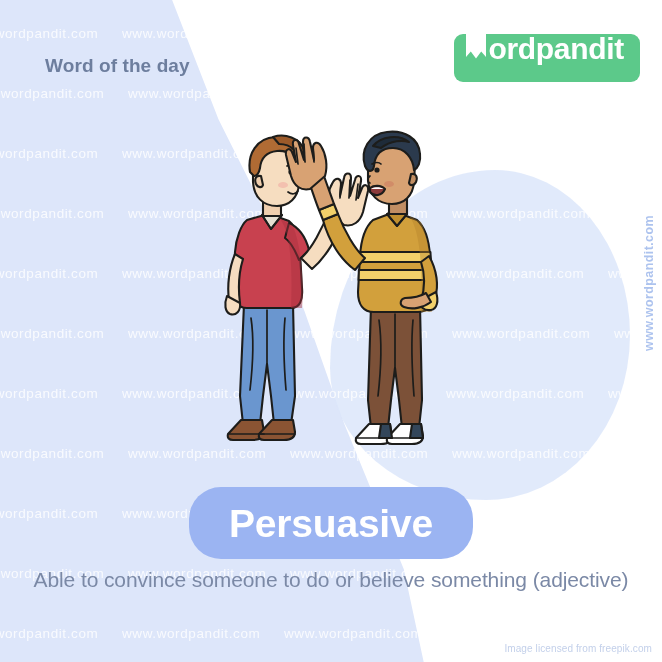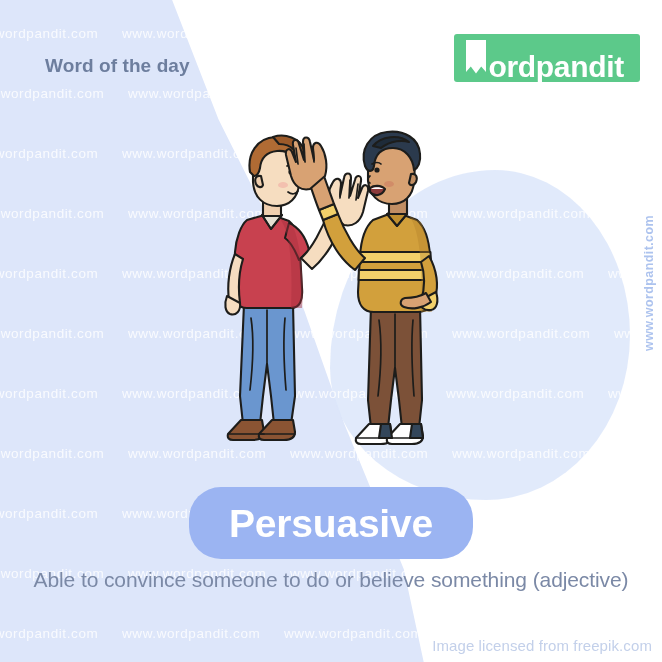--- a/index.html
+++ b/index.html
@@ -77,22 +77,22 @@
   .hdr-sub{
     font-size:19px;font-weight:bold;color:#6d7e9e;
     line-height:1.25;margin-top:16px;letter-spacing:.1px;
   }
 
   
   .logo{
     position:absolute;right:22px;top:34px;
     height:48px;
     background:#5cc98a;
-    border-radius:3px;
-    display:flex;align-items:flex-end;
+    border-radius:9px;
+    display:flex;align-items:flex-start;
     padding:0 16px 0 10px;
     z-index:7;
   }
   .logo-mark{
     position:relative;
     width:24px;height:42px;
     margin-right:1px;
     margin-top:-9px;
     flex:0 0 auto;
   }
@@ -142,21 +142,21 @@
     font-size:21px;
     letter-spacing:-.1px;
     z-index:6;
   }
 
   
   .credit{
     position:absolute;
     right:10px;bottom:8px;
     color:#c3d0ea;
-    font-size:15px;
+    font-size:10px;
     letter-spacing:.1px;
     z-index:6;
   }
 </style>
 </head>
 <body>
 
 <div id="card">
 
   <div class="bg-base"></div>

